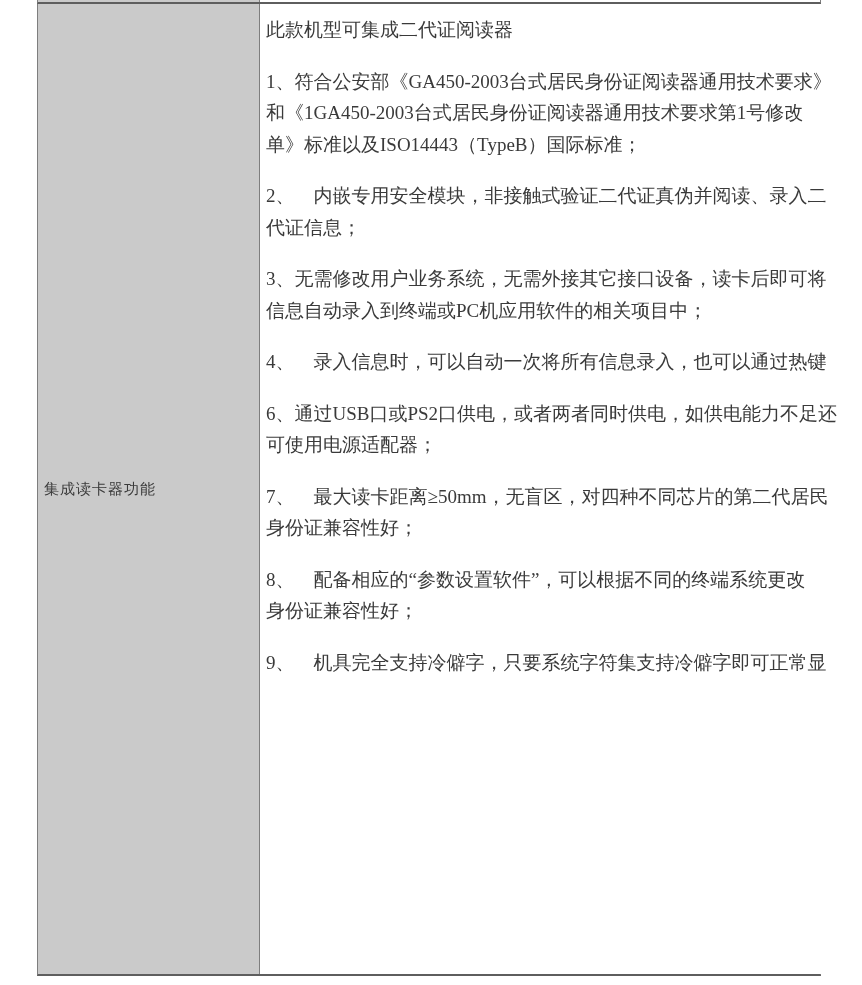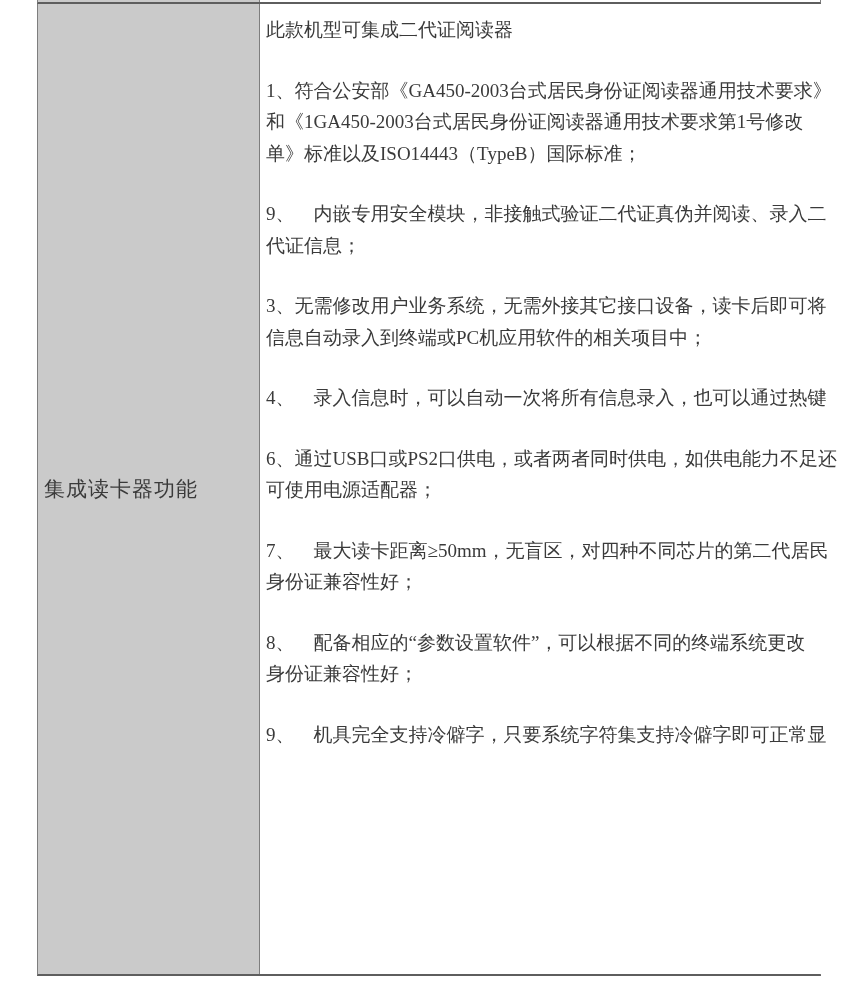--- a/index.html
+++ b/index.html
@@ -33,34 +33,34 @@
   }
   .cell-label{
     width:222px;flex:0 0 222px;
     background:var(--gray-cell);
     border-right:1px solid var(--vline);
     box-sizing:border-box;
   }
   .main .cell-label{
     display:flex;align-items:center;
     padding-left:6px;
-    font-size:21px;
+    font-size:15px;
     letter-spacing:1px;
   }
   .cell-content{
     flex:1 1 auto;
     background:#ffffff;
     box-sizing:border-box;
   }
   .main .cell-content{
     padding:10px 3px 12px 6px;
     font-size:19px;
     line-height:31.5px;
   }
-  .para + .para{margin-top:29px;}
+  .para + .para{margin-top:20px;}
   .line{white-space:pre;}
 </style>
 </head>
 <body>
 
 <div class="doc-table">
 
   <div class="trow sliver">
     <div class="cell-label"></div>
     <div class="cell-content"></div>
@@ -74,21 +74,21 @@
 
     <div class="para">
           <div class="line">此款机型可集成二代证阅读器</div>
         </div>
         <div class="para">
           <div class="line">1、符合公安部《GA450-2003台式居民身份证阅读器通用技术要求》</div>
           <div class="line">和《1GA450-2003台式居民身份证阅读器通用技术要求第1号修改</div>
           <div class="line">单》标准以及ISO14443（TypeB）国际标准；</div>
         </div>
         <div class="para">
-          <div class="line">9、　内嵌专用安全模块，非接触式验证二代证真伪并阅读、录入二</div>
+          <div class="line">2、　内嵌专用安全模块，非接触式验证二代证真伪并阅读、录入二</div>
           <div class="line">代证信息；</div>
         </div>
         <div class="para">
           <div class="line">3、无需修改用户业务系统，无需外接其它接口设备，读卡后即可将</div>
           <div class="line">信息自动录入到终端或PC机应用软件的相关项目中；</div>
         </div>
         <div class="para">
           <div class="line">4、　录入信息时，可以自动一次将所有信息录入，也可以通过热键</div>
         </div>
         <div class="para">

